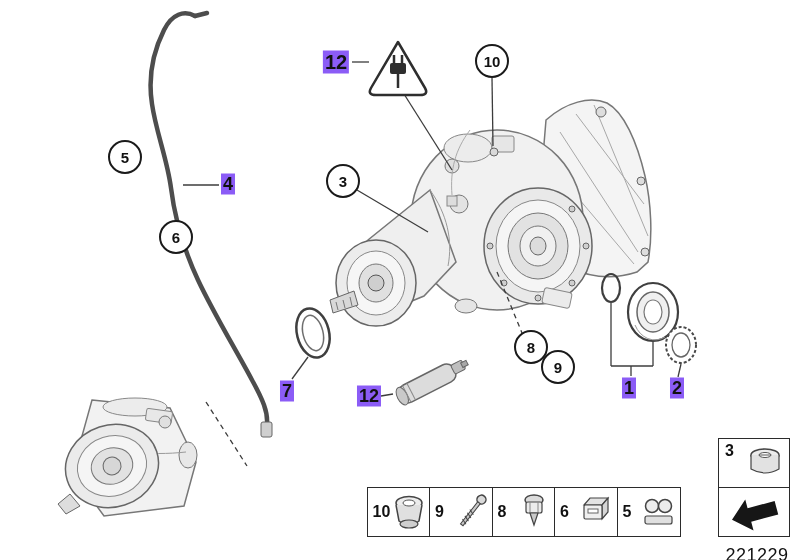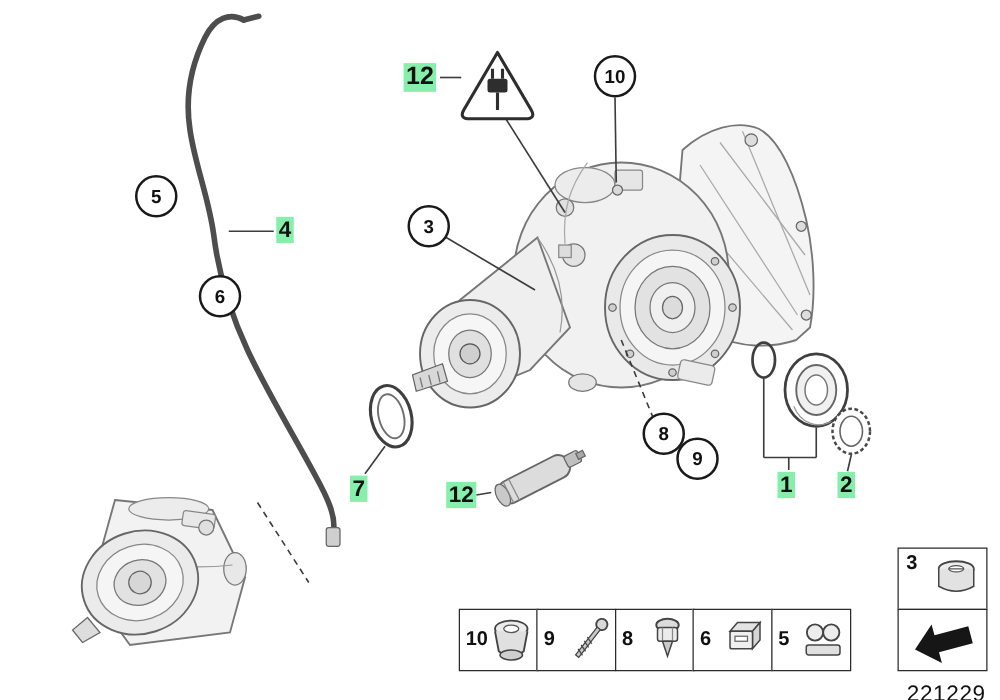--- a/index.html
+++ b/index.html
@@ -9,21 +9,21 @@
   }
   .stage svg{display:block;}
   #diagram-art{position:absolute;left:0;top:0;}
   .co-circle{
     position:absolute;width:30px;height:30px;border:2px solid #1a1a1a;border-radius:50%;
     background:#fff;display:flex;align-items:center;justify-content:center;
     font-weight:bold;font-size:15px;transform:translate(-50%,-50%);cursor:pointer;z-index:5;
   }
   .co-plain{
     position:absolute;font-weight:bold;font-size:18px;transform:translate(-50%,-50%);
-    background:#86efac;padding:0 2px;cursor:pointer;z-index:5;
+    background:#8b5cf6;padding:0 2px;cursor:pointer;z-index:5;
   }
   .co-large{font-size:20px;}
   .legend{position:absolute;left:368px;top:487px;display:flex;z-index:6;}
   .legend-box{
     width:64px;height:50px;border:1.5px solid #2b2b2b;margin-left:-1.5px;background:#fff;
     box-sizing:border-box;position:relative;cursor:pointer;
   }
   .legend-box .num{
     position:absolute;left:5px;top:50%;transform:translateY(-50%);
     font-weight:bold;font-size:16px;

